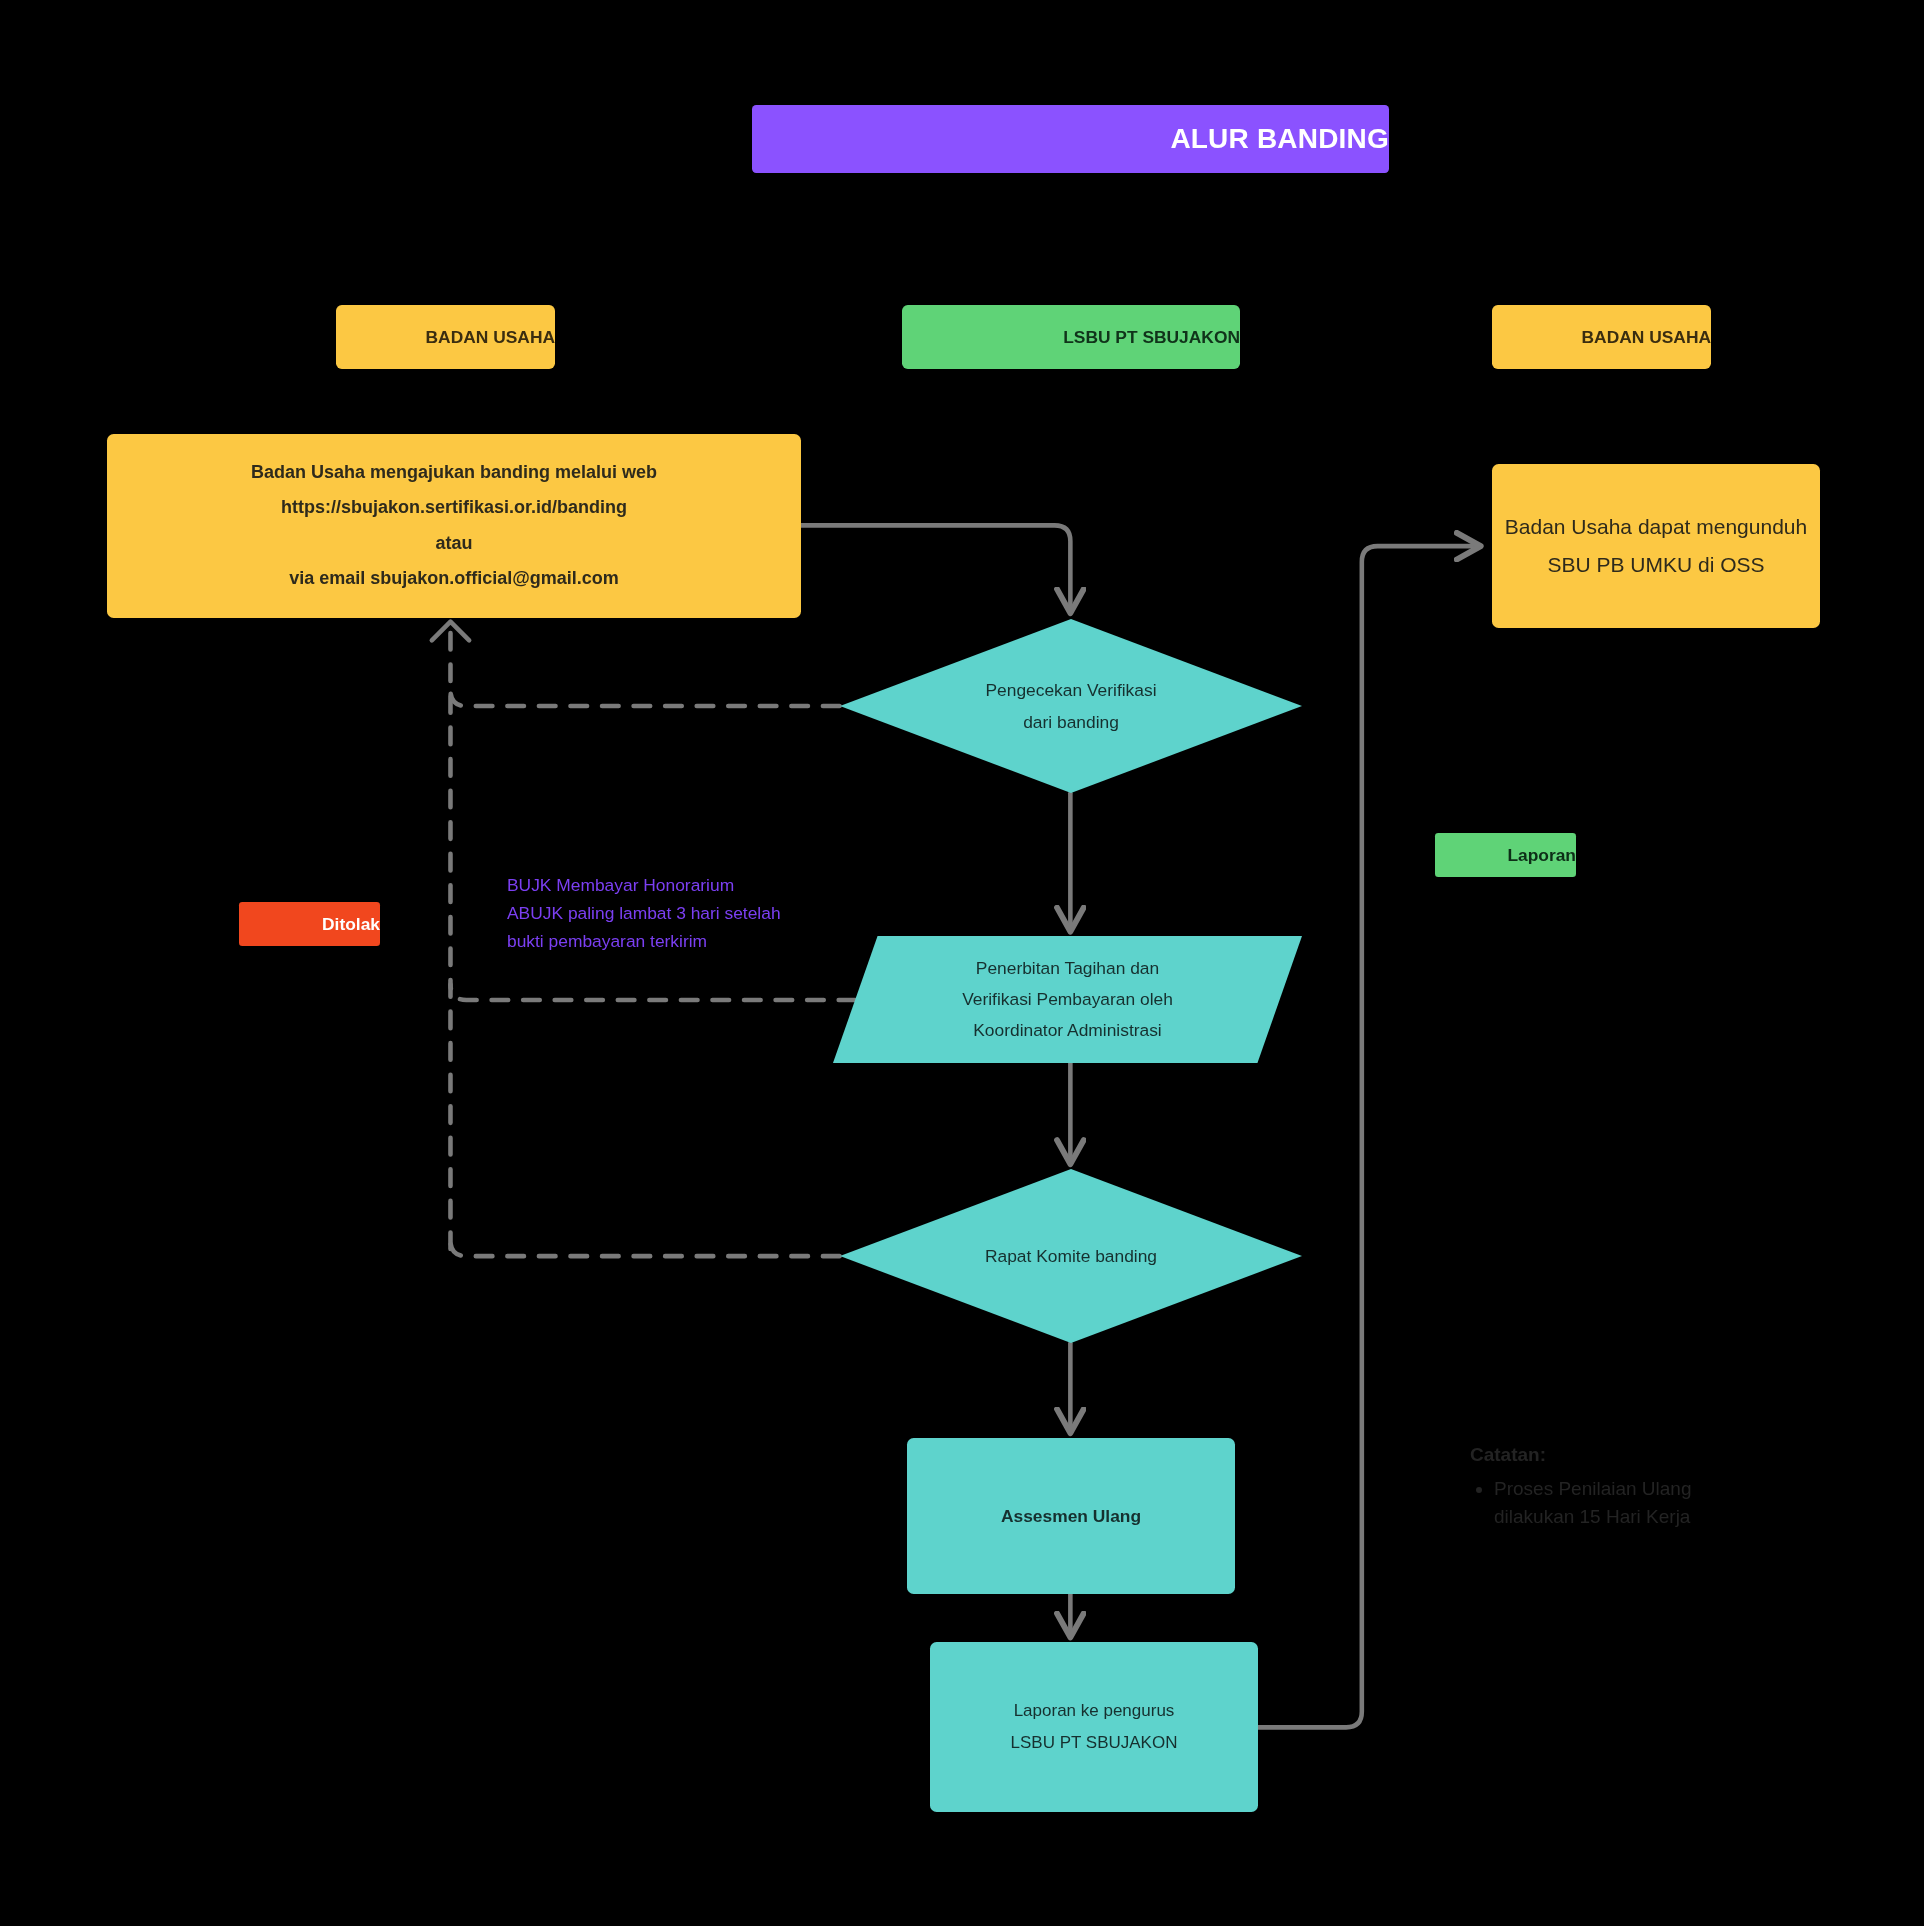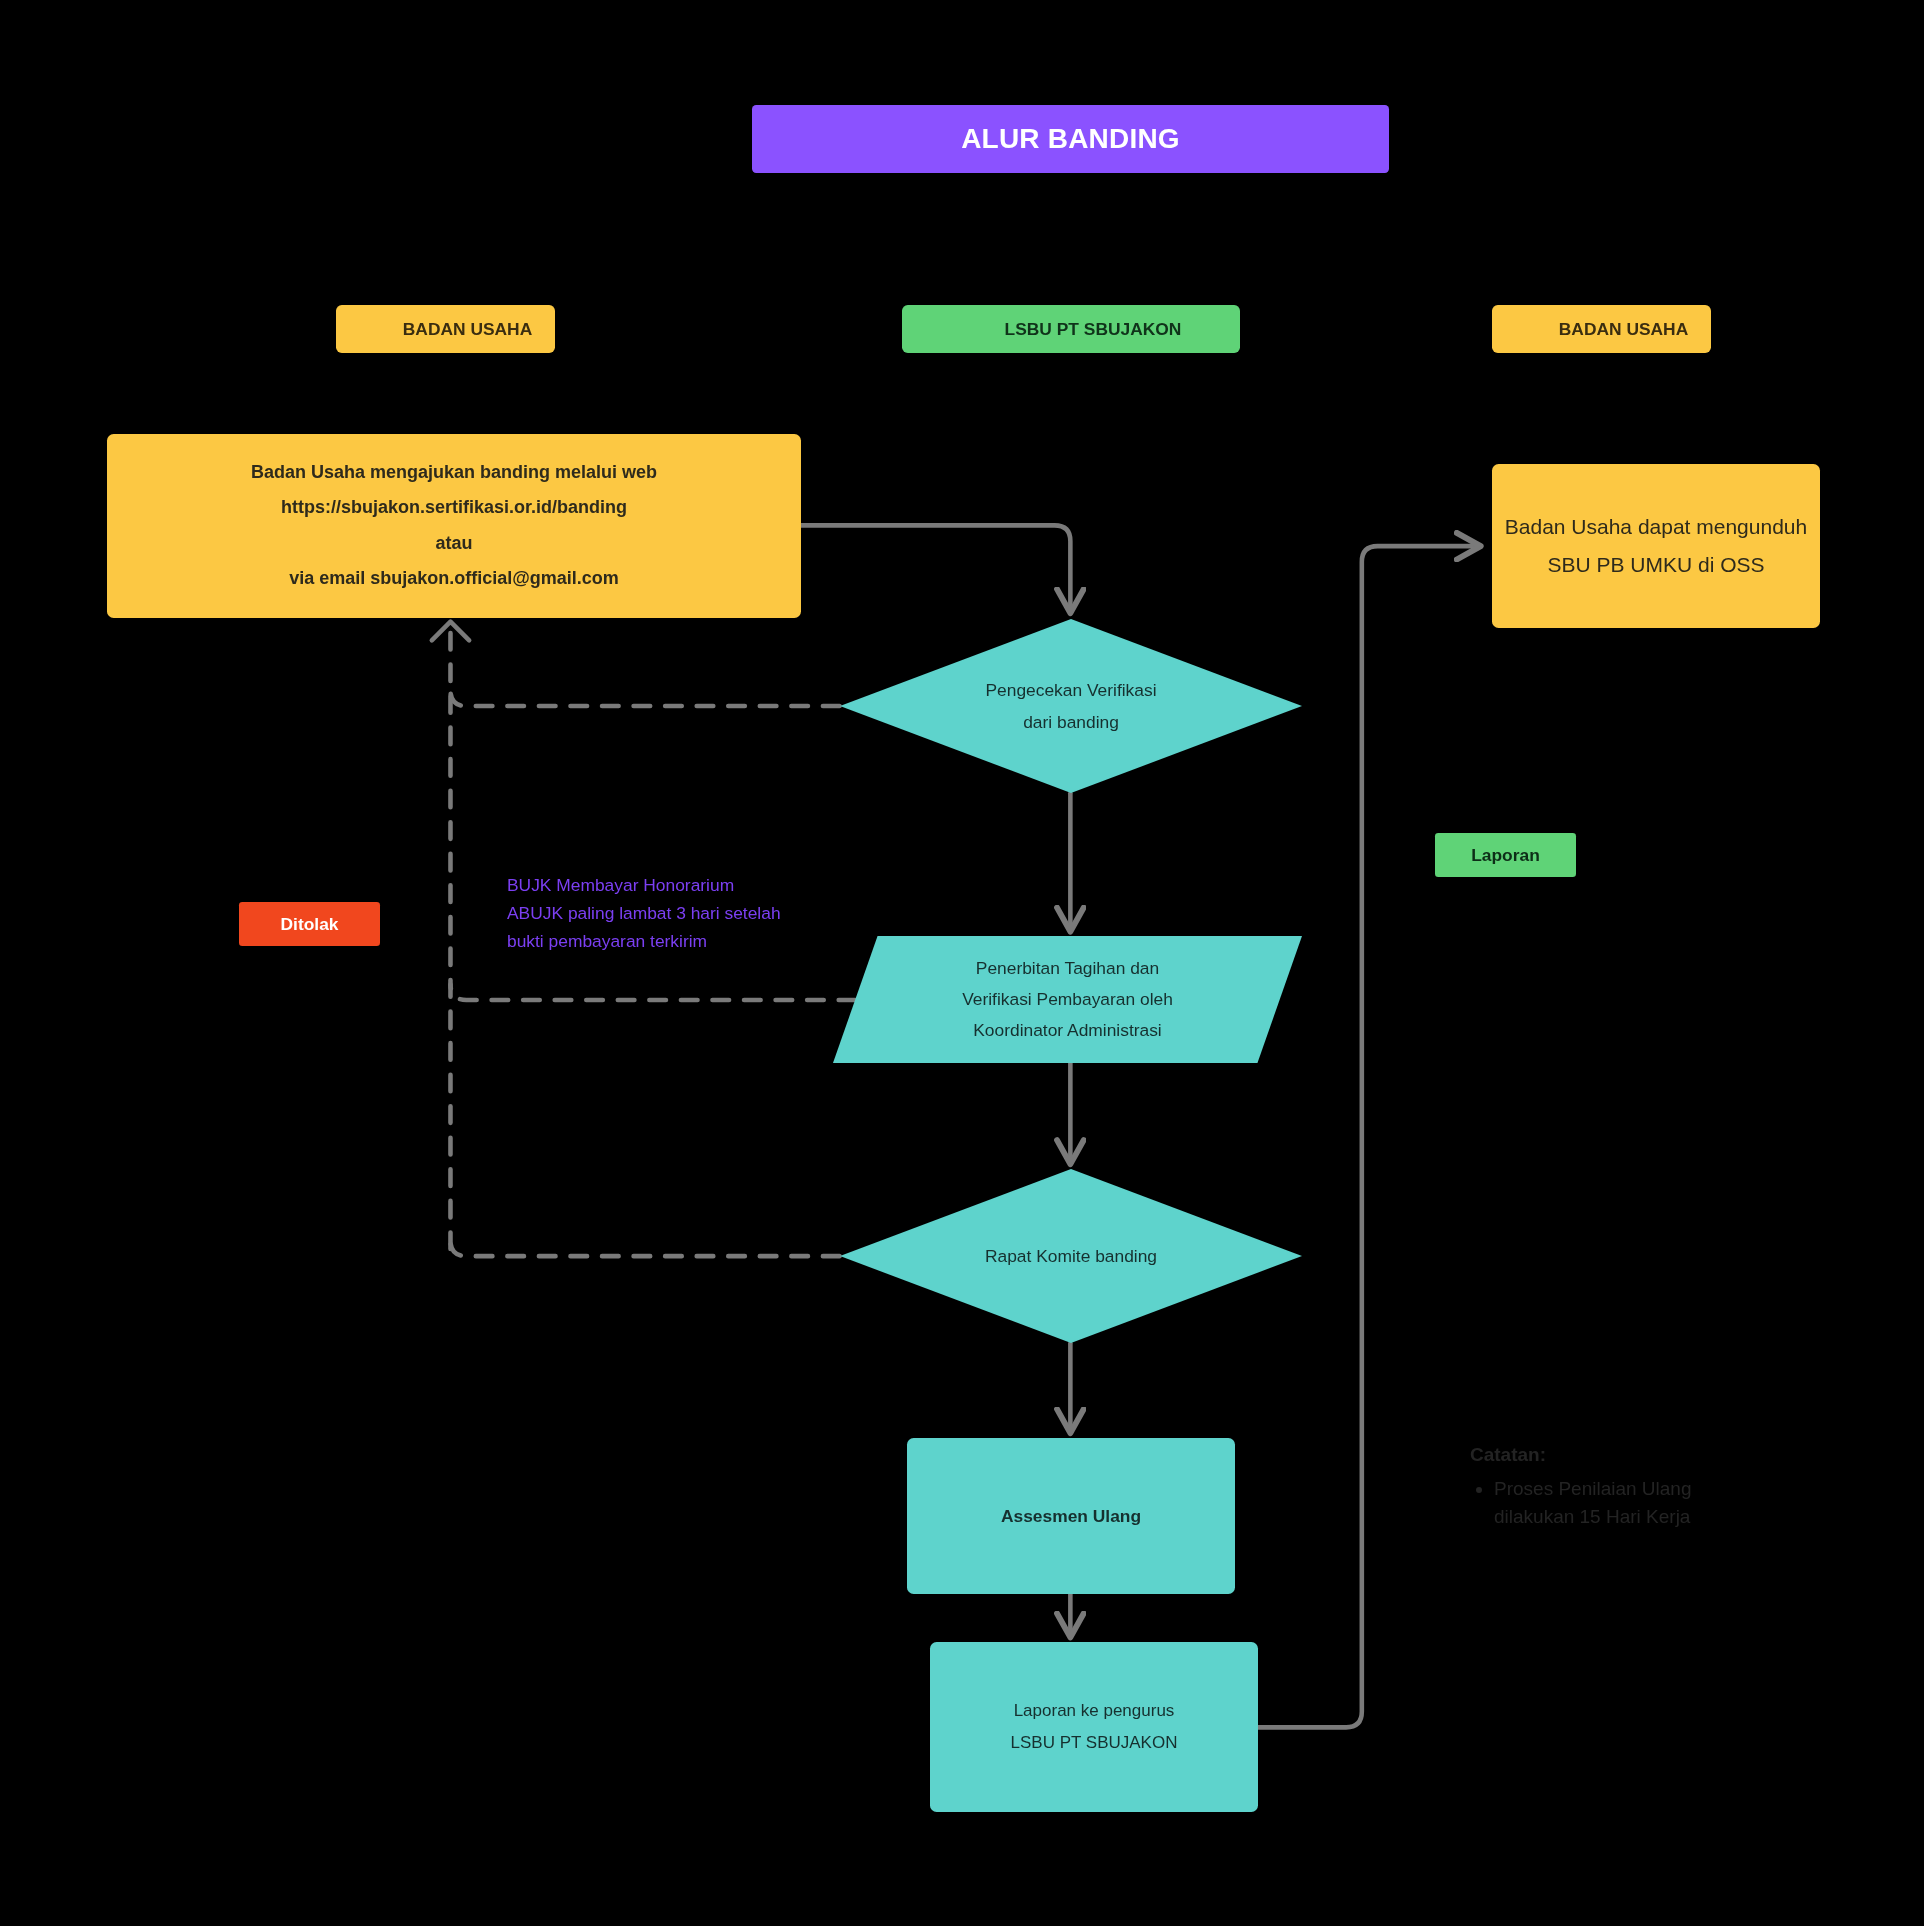--- a/index.html
+++ b/index.html
@@ -17,21 +17,21 @@
     height: 1926px;
     background: #000000;
     overflow: hidden;
   }
   
   .node {
     position: absolute;
     box-sizing: border-box;
     display: flex;
     align-items: center;
-    justify-content: center;
+    justify-content: flex-end;
     text-align: center;
     line-height: 1.55;
   }
   .node .lines {
     width: 100%;
     padding: 0 10px;
     box-sizing: border-box;
   }
   .node .lines div { white-space: nowrap; }
 
@@ -46,21 +46,21 @@
     font-weight: bold;
     letter-spacing: 0.2px;
   }
 
   
   .col-header {
     border-radius: 5.8px;
     font-size: 17.4px;
     font-weight: bold;
     color: #3A2D10;
-    height: 48px;
+    height: 64px;
     padding-left: 44px;
   }
   .col-header.yellow { background: #FCC843; }
   .col-header.green  { background: #5FD377; color: #10331A; }
 
   #hdr-left   { left: 336px;  top: 305px; width: 219px; }
   #hdr-center { left: 902px; top: 305px; width: 338px; }
   #hdr-right  { left: 1492px; top: 305px; width: 219px; }
 
   

